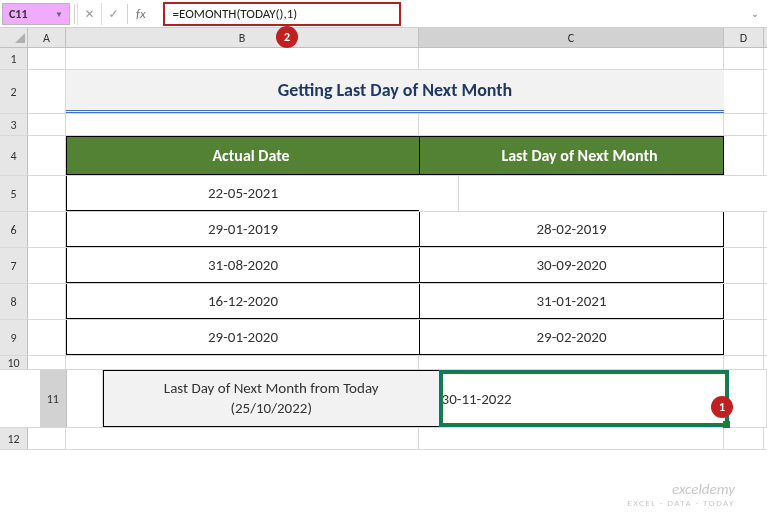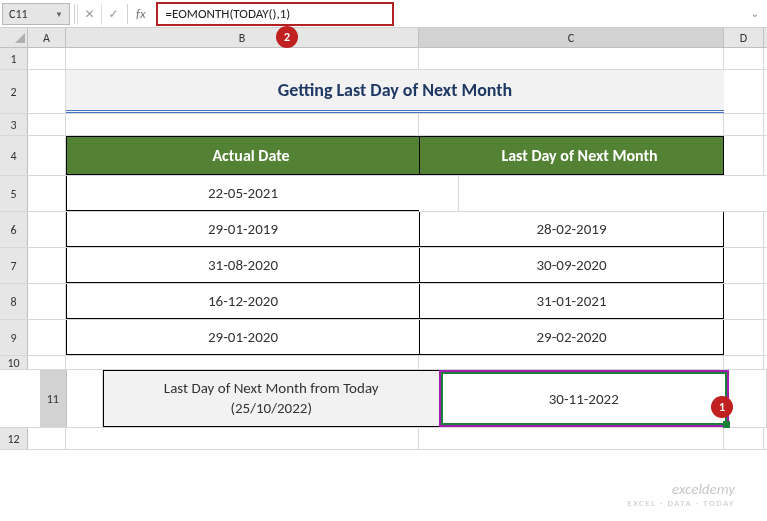--- a/index.html
+++ b/index.html
@@ -20,27 +20,28 @@
     align-items: center;
     height: 28px;
     border-bottom: 1px solid #d0d0d0;
     background: #fff;
     padding: 0 2px;
   }
   .name-box {
     width: 68px;
     height: 22px;
     border: 1px solid #b7b7b7;
-    background: #e5e5e5;
+    background: #f0abfc;
     display: flex;
     align-items: center;
     padding: 0 6px;
     font-size: 12px;
     color: #333;
     margin-right: 2px;
+    font-weight: bold;
   }
   .name-box .dd {
     margin-left: auto;
     font-size: 8px;
     color: #666;
   }
   .fb-btn {
     width: 24px;
     height: 22px;
     display: flex;
@@ -60,21 +61,21 @@
     font-style: italic;
     color: #777;
     font-size: 13px;
     padding: 0 6px;
   }
   .formula-input-wrap {
     position: relative;
     height: 24px;
     display: flex;
     align-items: flex-end;
-    margin-left: 4px;
+    margin-left: 11px;
   }
   .formula-highlight {
     border: 2px solid #b22222;
     height: 24px;
     display: flex;
     align-items: center;
     padding: 0 8px;
     min-width: 238px;
   }
   .formula-input {
@@ -233,23 +234,23 @@
     justify-content: center;
     font-size: 15px;
     line-height: 1.3;
     border: 1px solid #000;
     border-right: none;
   }
   .c11 {
     background: #fff;
     display: flex;
     align-items: center;
-    justify-content: center;
+    justify-content: flex-start;
     font-size: 15px;
-    border: 3px solid #a21caf;
+    border: 3px solid #0f766e;
     position: relative;
   }
   .c11 .sel {
     position: absolute;
     inset: -1px;
     border: 2px solid #1a7f37;
     pointer-events: none;
   }
   .c11 .handle {
     position: absolute;

